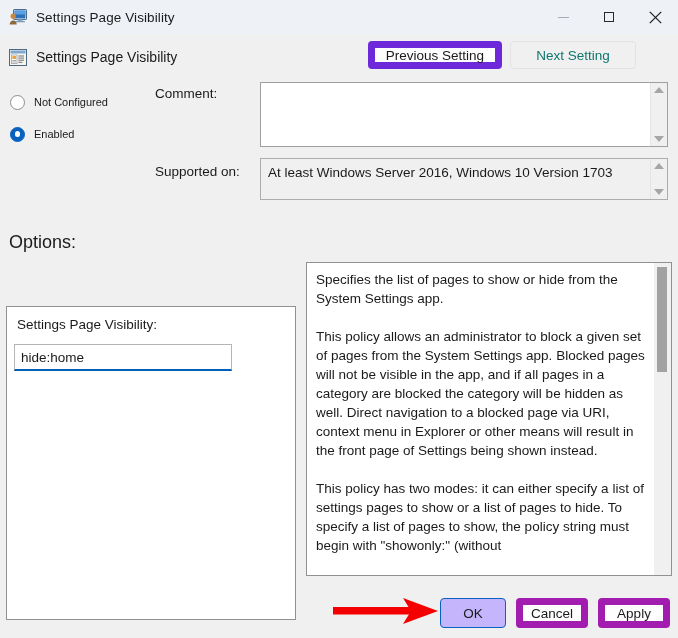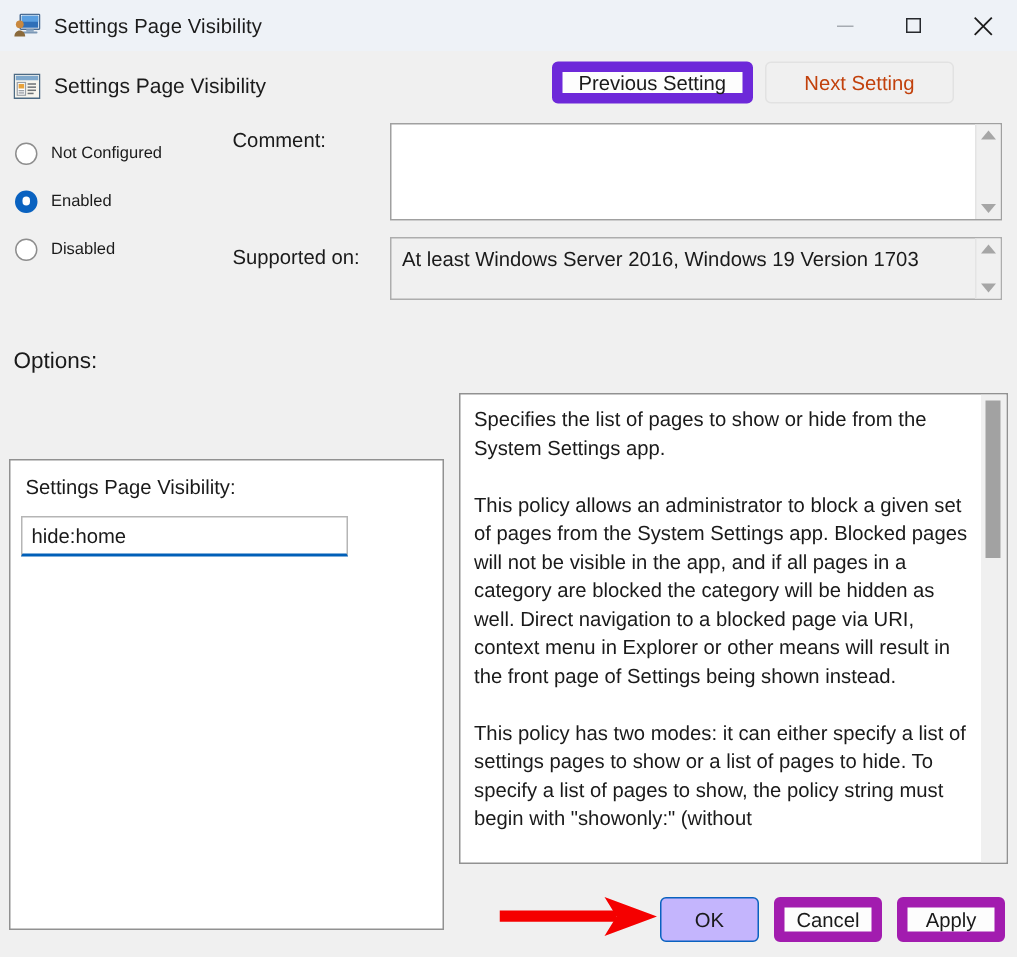--- a/index.html
+++ b/index.html
@@ -92,21 +92,21 @@
     font-size: 13.5px;
     background: #fdfdfd;
     border: 7px solid #6d28d9;
     color: #1a1a1a;
     cursor: pointer;
     padding: 0 11px;
   }
   .navbtn.disabled {
     background: #f0f0f0;
     border: 1px solid #e2e2e2;
-    color: #c2410c;
+    color: #0f766e;
     cursor: default;
   }
 
   
   #topsection {
     position: relative;
     height: 140px;
   }
   #radios {
     position: absolute;
@@ -196,21 +196,21 @@
     border-right: 5px solid transparent;
     cursor: pointer;
   }
   .arrow-up { border-bottom: 6px solid #a6a6a6; }
   .arrow-down { border-top: 6px solid #a6a6a6; }
 
   
   #options-label {
     position: absolute;
     left: 9px; top: 232px;
-    font-size: 15px;
+    font-size: 18px;
   }
   #help-label {
     position: absolute;
     left: 309px; top: 232px;
     font-size: 13.5px;
     margin-top: 43px;
   }
 
   
   #options-panel {
@@ -368,38 +368,34 @@
 
   <div id="radios">
     <div class="radio-row">
       <span class="radio-mark"></span>
       <span class="radio-label">Not Configured</span>
     </div>
     <div class="radio-row checked">
       <span class="radio-mark"></span>
       <span class="radio-label">Enabled</span>
     </div>
-    <div class="radio-row">
-      <span class="radio-mark"></span>
-      <span class="radio-label">Disabled</span>
-    </div>
   </div>
 
   <div id="comment-label">Comment:</div>
   <div class="field-box" id="comment-box">
     <div class="field-text"></div>
     <div class="vscroll">
       <span class="arrow-up"></span>
       <span class="arrow-down"></span>
     </div>
   </div>
 
   <div id="supported-label">Supported on:</div>
   <div class="field-box" id="supported-box">
-    <div class="field-text">At least Windows Server 2016, Windows 19 Version 1703</div>
+    <div class="field-text">At least Windows Server 2016, Windows 10 Version 1703</div>
     <div class="vscroll">
       <span class="arrow-up"></span>
       <span class="arrow-down"></span>
     </div>
   </div>
 </div>
 
 <div id="options-label">Options:</div>
 <div id="help-label">Help:</div>
 

